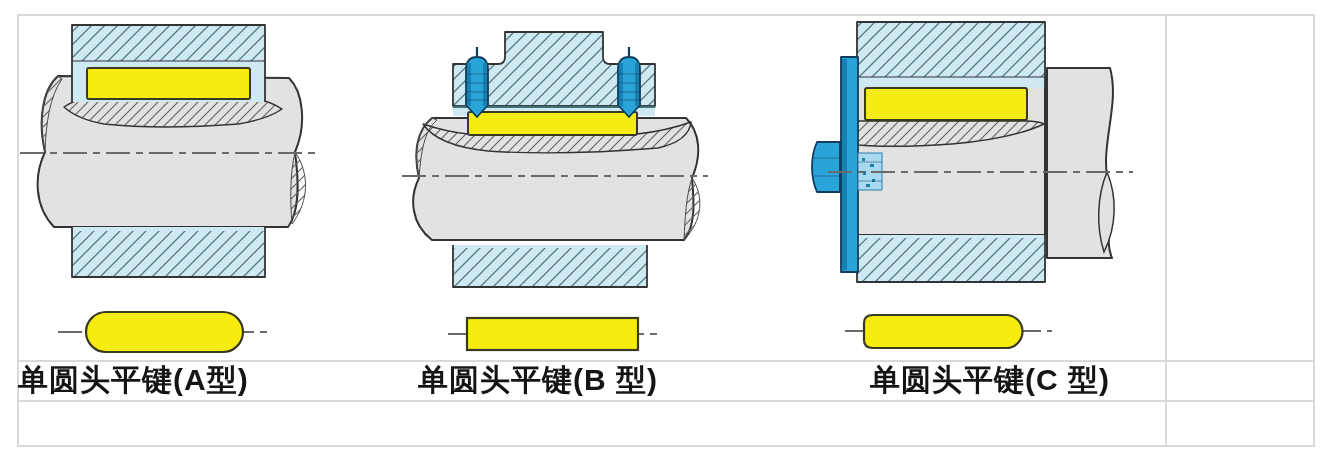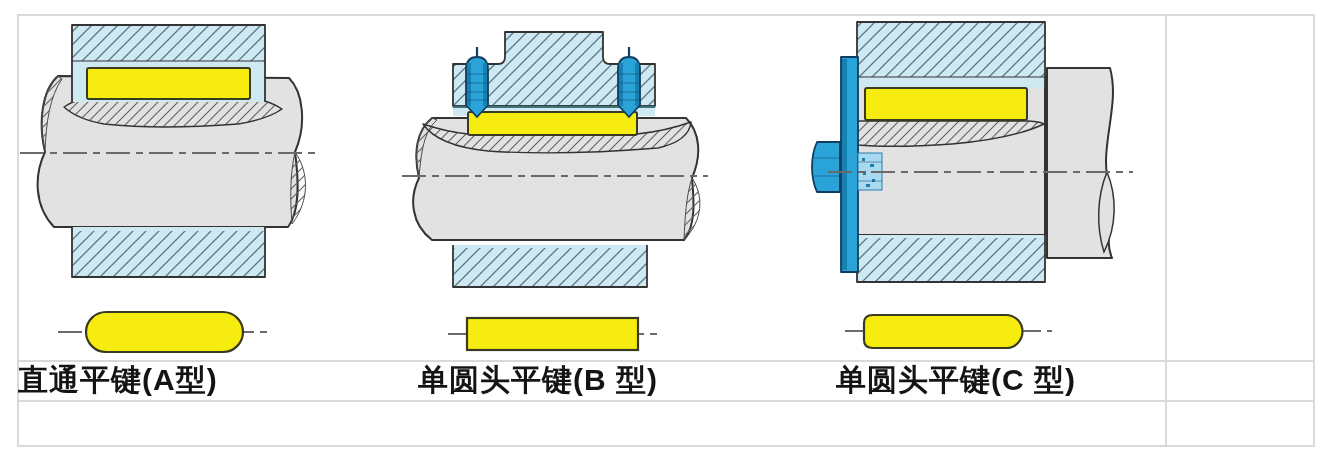--- a/index.html
+++ b/index.html
@@ -170,16 +170,16 @@
         <line class="screw-line" x1="858" y1="181" x2="882" y2="181"></line>
       </g>
       <line class="centerline" x1="828" y1="172" x2="1133" y2="172"></line>
     </g>
     <g>
       <line class="centerline" x1="845" y1="331" x2="1052" y2="331"></line>
       <path class="keytop" d="M873,315 L1006,315 A16.5,16.5 0 0 1 1006,348 L873,348 Q864,348 864,340 L864,323 Q864,315 873,315 Z"></path>
     </g>
   </svg>
 
-  <div class="caption" style="left:18px">直通平键(A型)</div>
+  <div class="caption" style="left:18px">单圆头平键(A型)</div>
   <div class="caption" style="left:418px">单圆头平键(B 型)</div>
-  <div class="caption" style="left:836px">单圆头平键(C 型)</div>
+  <div class="caption" style="left:870px">单圆头平键(C 型)</div>
 </div>
 
 </body></html>

